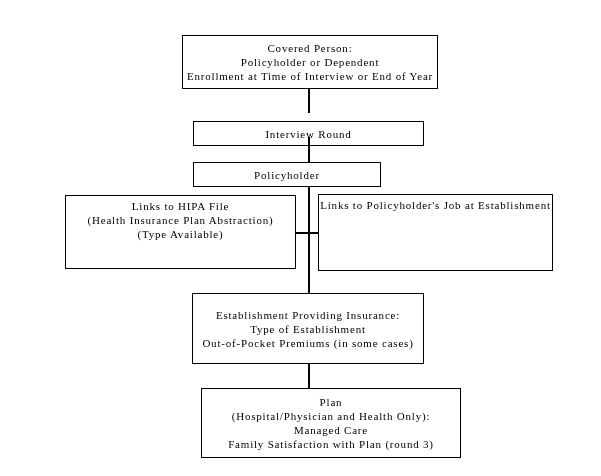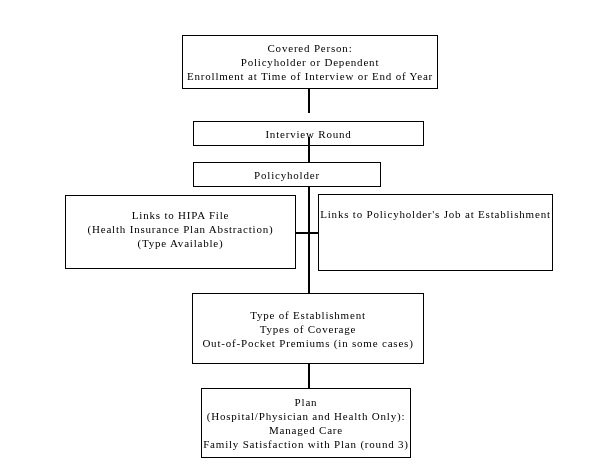--- a/index.html
+++ b/index.html
@@ -25,37 +25,37 @@
     background: #ffffff;
     display: flex;
     flex-direction: column;
     align-items: center;
     justify-content: center;
     text-align: center;
     line-height: 14px;
   }
   .box.top-align {
     justify-content: flex-start;
-    padding-top: 12px;
+    padding-top: 3px;
   }
   .line {
     white-space: nowrap;
   }
   .conn {
     position: absolute;
     background: #000000;
   }
   
   .b-covered       { left: 182px; top: 35px;  width: 256px; height: 54px; }
   .b-interview     { left: 193px; top: 113px; width: 231px; height: 25px; margin-top: 8px; }
   .b-policyholder  { left: 193px; top: 162px; width: 188px; height: 25px; }
   .b-hipa          { left: 65px;  top: 195px; width: 231px; height: 74px; }
   .b-job           { left: 318px; top: 194px; width: 235px; height: 77px; }
   .b-establishment { left: 192px; top: 293px; width: 232px; height: 71px; }
-  .b-plan          { left: 201px; top: 388px; width: 210px; height: 70px; }
+  .b-plan          { left: 201px; top: 388px; width: 260px; height: 70px; }
   
   .c-v1 { left: 308px; top: 88px;  width: 2px;  height: 25px; }
   .c-v2 { left: 308px; top: 137px; width: 2px;  height: 25px; }
   .c-v3 { left: 308px; top: 186px; width: 2px;  height: 107px; }
   .c-v4 { left: 308px; top: 363px; width: 2px;  height: 25px; }
   .c-h1 { left: 296px; top: 232px; width: 22px; height: 2px; }
 </style>
 </head>
 <body>
 
@@ -87,22 +87,22 @@
     <div class="line">Links to HIPA File</div>
     <div class="line">(Health Insurance Plan Abstraction)</div>
     <div class="line">(Type Available)</div>
   </div>
 
   <div class="box b-job top-align">
     <div class="line">Links to Policyholder's Job at Establishment</div>
   </div>
 
   <div class="box b-establishment">
+    <div class="line">Establishment Providing Insurance:</div>
     <div class="line">Type of Establishment</div>
-    <div class="line">Types of Coverage</div>
     <div class="line">Out-of-Pocket Premiums (in some cases)</div>
   </div>
 
   <div class="conn c-v4"></div>
 
   <div class="box b-plan">
     <div class="line">Plan</div>
     <div class="line">(Hospital/Physician and Health Only):</div>
     <div class="line">Managed Care</div>
     <div class="line">Family Satisfaction with Plan (round 3)</div>

